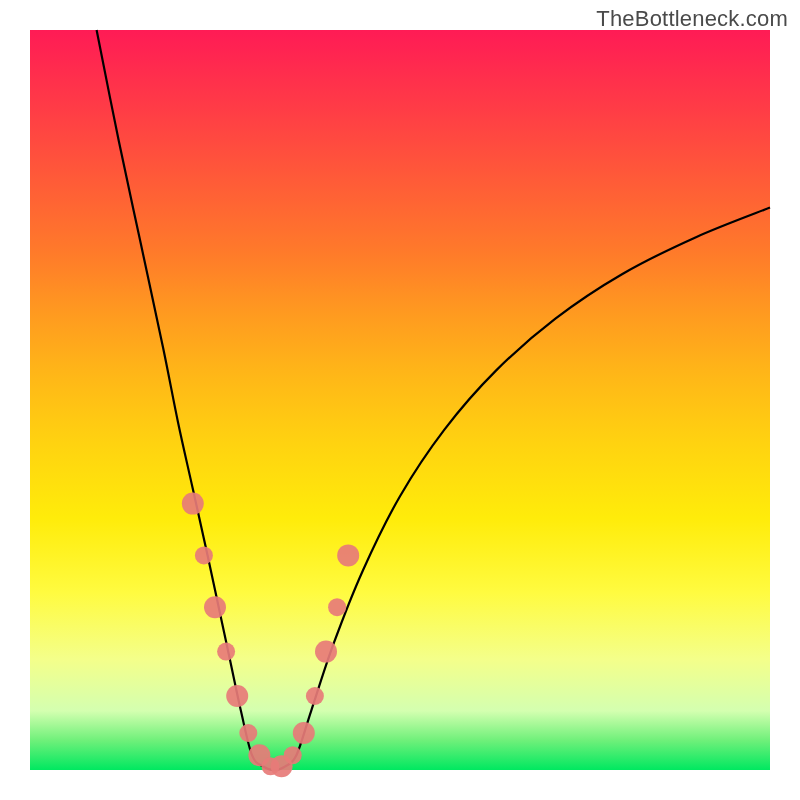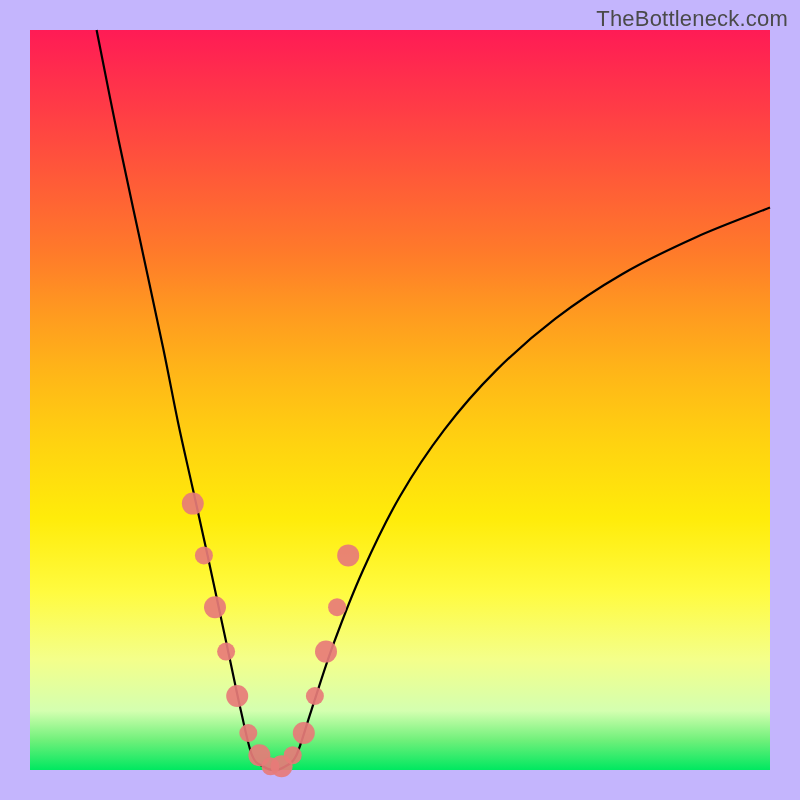--- a/index.html
+++ b/index.html
@@ -8,21 +8,21 @@
     width: 800px;
     height: 800px;
     background: #000;
     font-family: Arial, Helvetica, sans-serif;
     overflow: hidden;
   }
   .frame {
     position: relative;
     width: 800px;
     height: 800px;
-    background: #c4b5fd;
+    background: #ffffff;
   }
   .plot-area {
     position: absolute;
     left: 30px;
     top: 30px;
     width: 740px;
     height: 740px;
     background: linear-gradient(to bottom,
       #ff1b55 0%,
       #ff3a47 10%,

